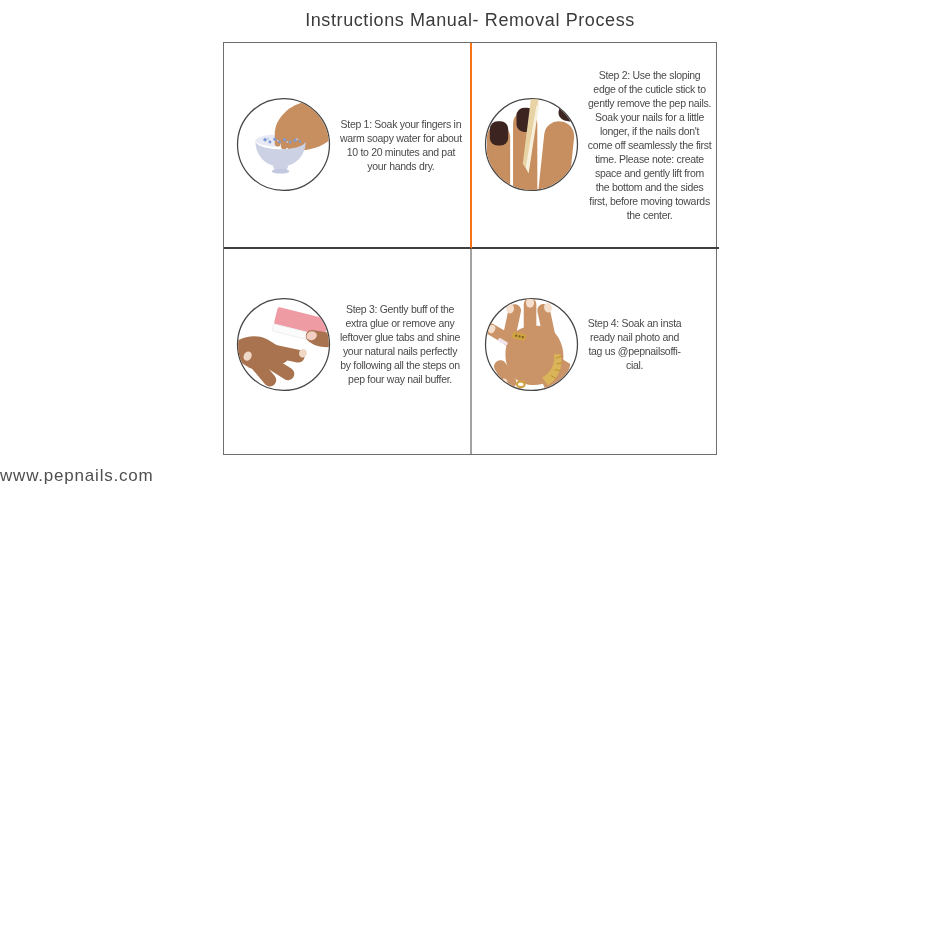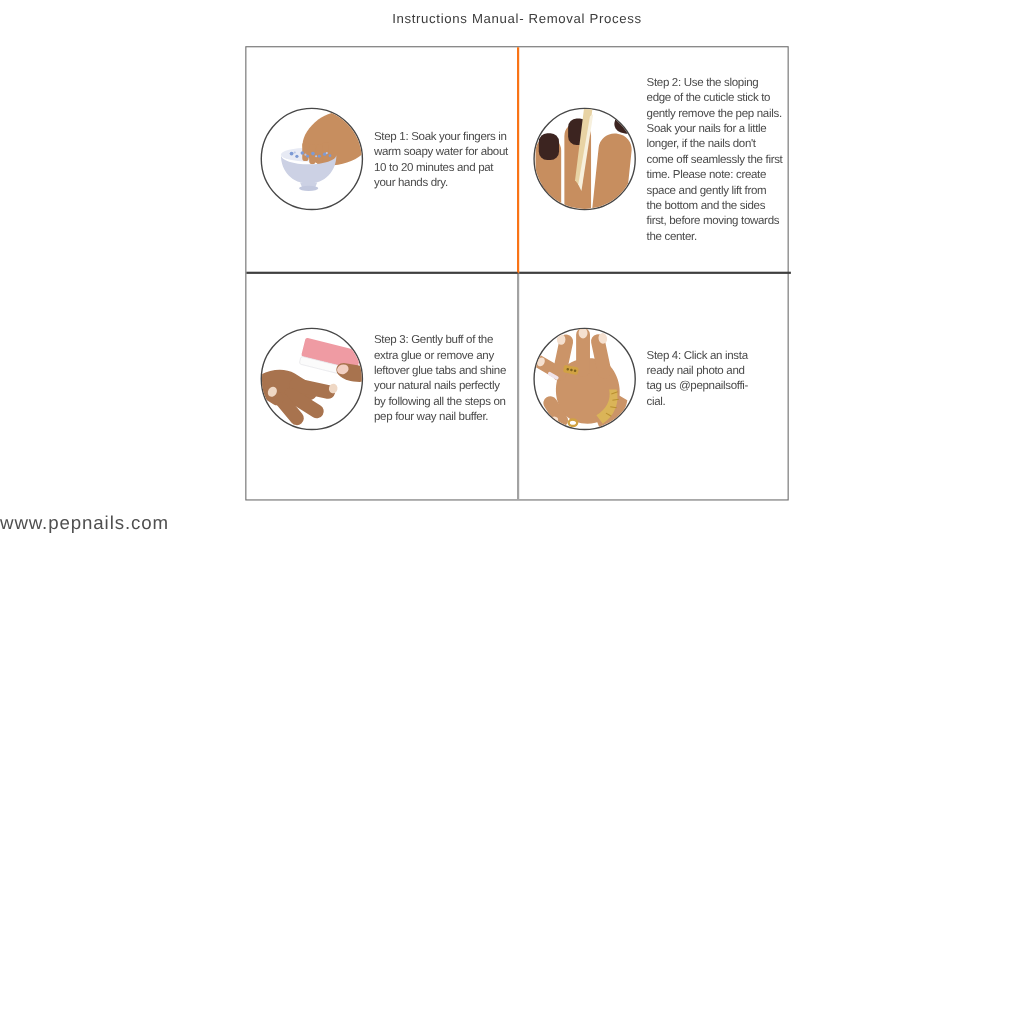--- a/index.html
+++ b/index.html
@@ -3,28 +3,28 @@
 <meta charset="utf-8">
 <style>
   * { margin:0; padding:0; box-sizing:border-box; }
   html,body { background:#ffffff; }
   .canvas {
     position:relative; width:940px; height:940px; background:#ffffff;
     font-family:"Liberation Sans", sans-serif; overflow:hidden;
   }
   .title {
     position:absolute; top:10px; left:0; width:940px; text-align:center;
-    font-size:12px; font-weight:400; letter-spacing:0.6px; color:#3b3b3b;
+    font-size:18px; font-weight:400; letter-spacing:0.6px; color:#3b3b3b;
   }
   .grid {
     position:absolute; left:223px; top:42px; width:494px; height:413px;
     border:1px solid #6e6e6e; display:grid;
     grid-template-columns:1fr 1fr; grid-template-rows:1fr 1fr; background:#fff;
   }
-  .cell { display:flex; align-items:center; padding:0 8px 0 11px; gap:8px; }
+  .cell { display:flex; align-items:center; padding:0 8px 0 11px; gap:8px;text-align:center; }
   .cell-1 { border-right:2px solid #f97316; border-bottom:2px solid #3f3f3f; }
   .cell-2 { border-bottom:2px solid #3f3f3f; }
   .cell-3 { border-right:2px solid #a2a2a2; }
   .cell-3, .cell-4 { padding-bottom:14px; }
   .illus { width:97px; height:97px; flex:none; }
   .illus svg { display:block; width:97px; height:97px; }
   .step-text {
     font-size:10.5px; line-height:14px; letter-spacing:-0.3px;
     color:#4a4a4a; white-space:pre; flex:none;
   }
@@ -196,21 +196,21 @@
             <g stroke="#b98f2f" stroke-width="1">
               <line x1="75" y1="64" x2="81" y2="62"></line>
               <line x1="76" y1="70" x2="82" y2="69"></line>
               <line x1="74" y1="76" x2="80" y2="77"></line>
               <line x1="70" y1="82" x2="75" y2="85"></line>
             </g>
             <ellipse cx="39" cy="91" rx="4" ry="3" fill="none" stroke="#d1a243" stroke-width="2.2"></ellipse>
           </g>
         </svg>
       </div>
-      <div class="step-text">Step 4: Click an insta
+      <div class="step-text">Step 4: Soak an insta
 ready nail photo and
 tag us @pepnailsoffi-
 cial.</div>
     </div>
 
   </div>
 
   <div class="footer">www.pepnails.com</div>
 
 </div>

